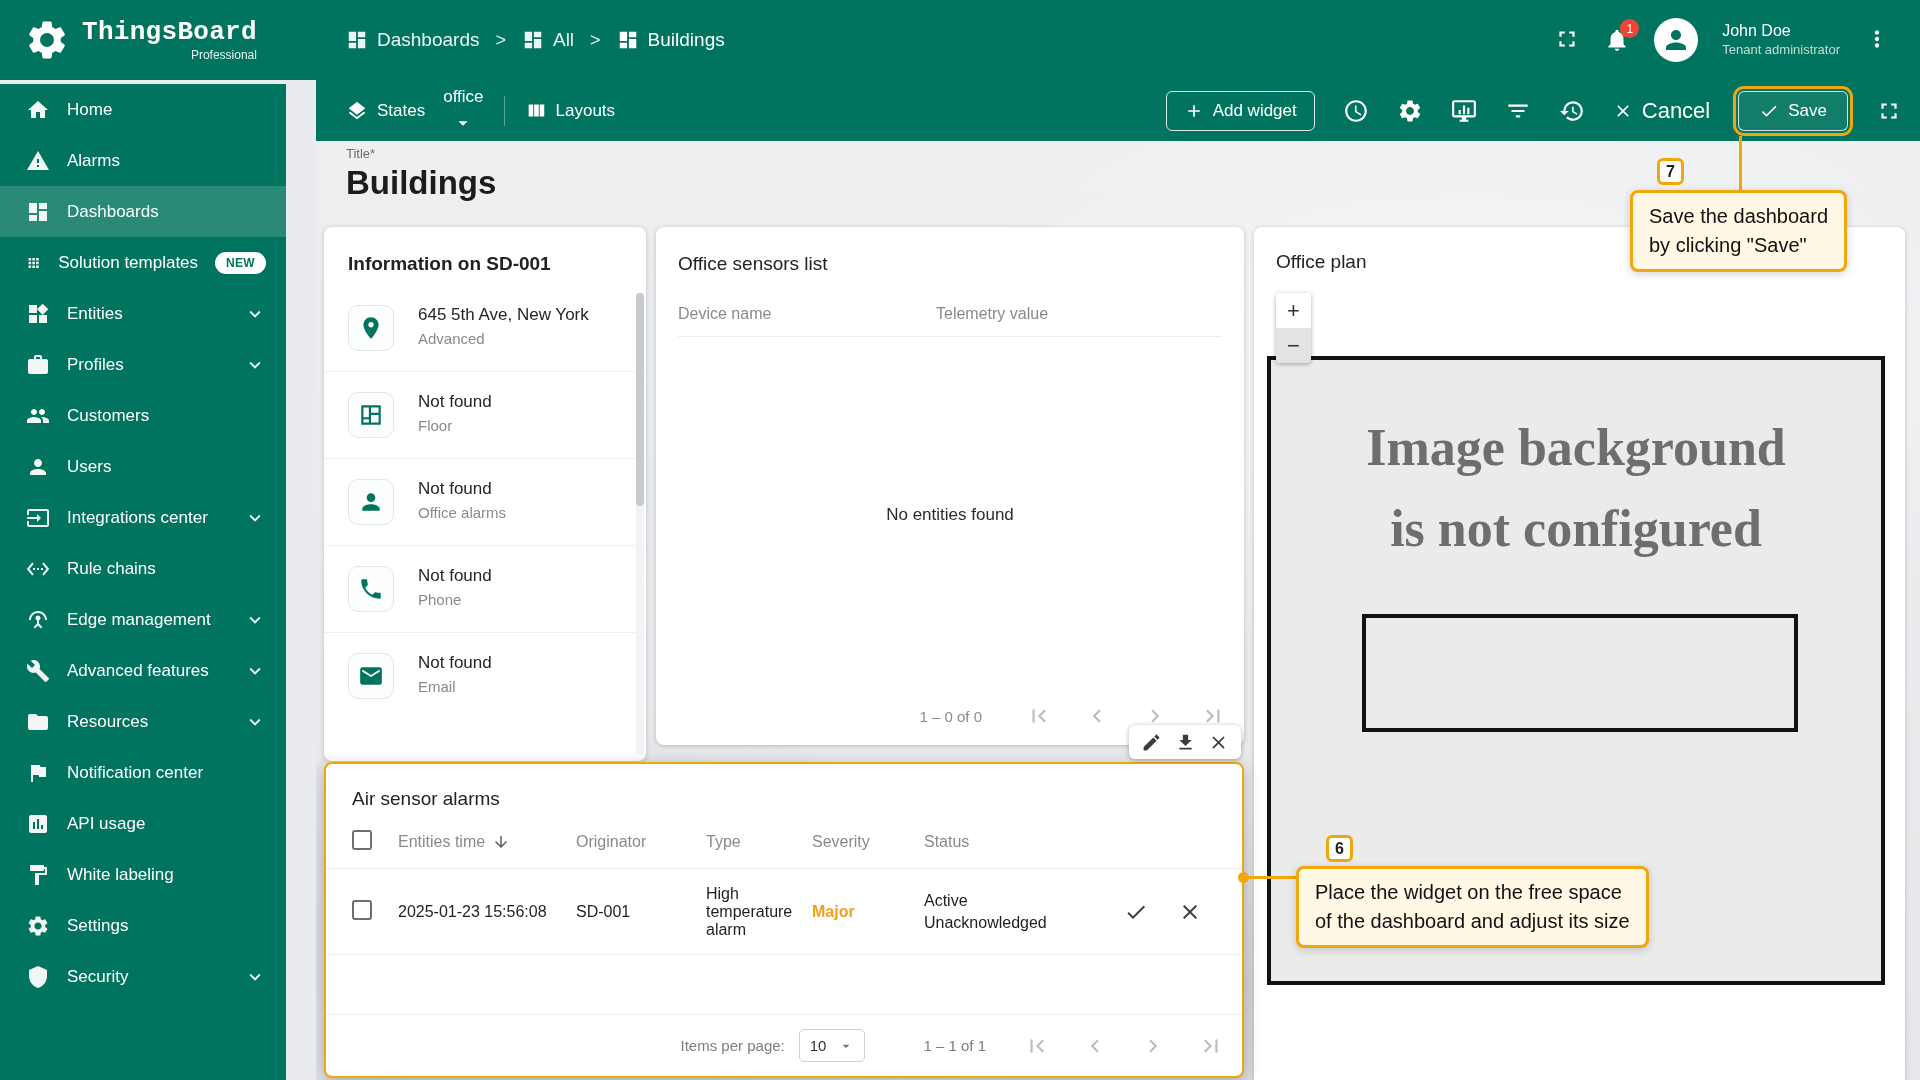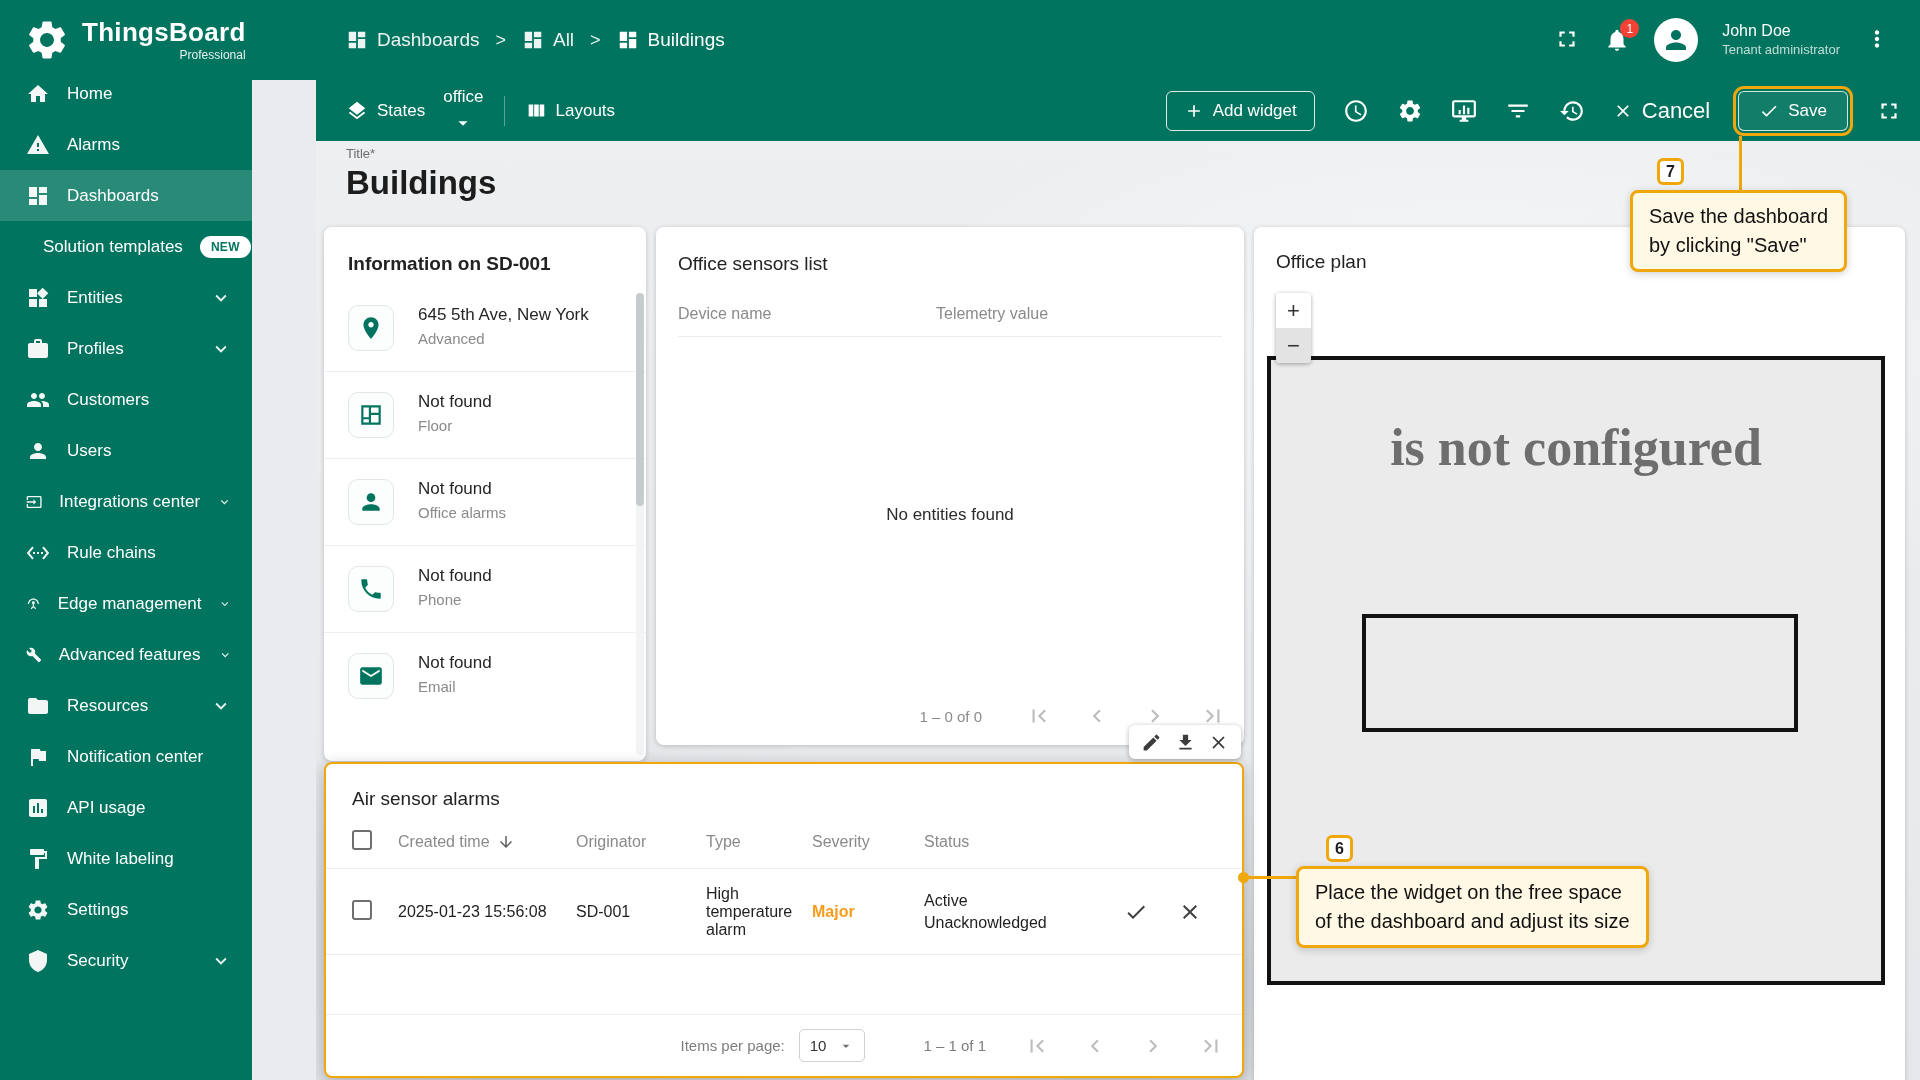--- a/index.html
+++ b/index.html
@@ -8,21 +8,21 @@
   .root { position: relative; width: 1920px; height: 1080px; background: var(--content-bg); overflow: hidden; }
 
   svg { display: block; width: 100%; height: 100%; }
   [data-icon] { display: inline-block; flex: none; }
 
   
   .topbar { position: absolute; top: 0; left: 0; right: 0; height: 80px; background: var(--primary);
     display: flex; align-items: center; padding: 0 30px 0 24px; z-index: 30; color: #fff; }
   .brand { display: flex; align-items: center; gap: 12px; width: 290px; cursor: pointer; }
   .logo-ic { width: 46px; height: 46px; color: #fff; }
-  .brand-name { font-size: 26px; font-weight: 600; letter-spacing: .3px; line-height: 1; }
+  .brand-name { font-size: 26px; font-weight: 600; letter-spacing: .3px; line-height: 1; font-family: Liberation Mono, monospace; }
   .brand-sub { font-size: 12px; color: rgba(255,255,255,.9); text-align: right; margin-top: 3px; }
   .breadcrumb { display: flex; align-items: center; gap: 16px; margin-left: 32px; font-size: 19px; }
   .crumb { display: flex; align-items: center; gap: 9px; cursor: pointer; }
   .crumb.dim { opacity: .92; }
   .bc-ic { width: 22px; height: 22px; }
   .bc-sep { font-size: 18px; opacity: .9; }
   .top-right { margin-left: auto; display: flex; align-items: center; gap: 24px; }
   .tbtn { background: none; border: none; color: #fff; cursor: pointer; }
   .fs-ic, .kebab-ic { width: 26px; height: 26px; color: #fff; }
   .bell-wrap { position: relative; width: 26px; height: 26px; cursor: pointer; }
@@ -50,21 +50,21 @@
   .btn-outline [data-icon] { width: 20px; height: 20px; }
   .icon-btn { width: 26px; height: 26px; color: #fff; background: none; border: none; cursor: pointer; padding: 0; }
   .btn-text { display: flex; align-items: center; gap: 9px; background: none; border: none; color: #fff; font-size: 22px; cursor: pointer; }
   .btn-text [data-icon] { width: 20px; height: 20px; }
   .btn-save { display: flex; align-items: center; gap: 9px; background: rgba(255,255,255,.07); border: 1px solid rgba(255,255,255,.8);
     border-radius: 6px; color: #fff; font-size: 17px; padding: 9px 20px; cursor: pointer;
     outline: 3px solid var(--gold); outline-offset: 2px; }
   .btn-save [data-icon] { width: 20px; height: 20px; }
 
   
-  .sidebar { position: absolute; top: 68px; left: 0; bottom: 0; width: 252px; background: var(--primary); z-index: 20; overflow: hidden; }
+  .sidebar { position: absolute; top: 84px; left: 0; bottom: 0; width: 286px; background: var(--primary); z-index: 20; overflow: hidden; }
   .sidebar ul { list-style: none; }
   .side-item { height: 51px; display: flex; align-items: center; gap: 17px; padding: 0 20px 0 26px; color: #fff; font-size: 17px; cursor: pointer; }
   .side-item.active { background: rgba(255,255,255,.16); }
   .side-ic { width: 24px; height: 24px; opacity: .95; }
   .side-label { flex: 1; white-space: nowrap; }
   .badge-new { background: #fff; color: var(--primary); font-size: 12px; font-weight: 700; padding: 4px 11px; border-radius: 11px; letter-spacing: .3px; }
   .chev { width: 22px; height: 22px; opacity: .9; }
 
   
   .content { position: absolute; top: 141px; left: 316px; right: 0; bottom: 0; overflow: hidden; }
@@ -605,20 +605,21 @@
     </section>
 
     <section class="widget plan-widget">
       <h3>Office plan</h3>
       <div class="zoom">
         <button class="zoom-in">+</button>
         <button class="zoom-out">−</button>
       </div>
       <div class="plan-rect">
         <div class="plan-msg">
+          <div>Image background</div>
           <div>is not configured</div>
         </div>
         <div class="plan-inner"></div>
       </div>
     </section>
 
     <div class="widget-actions">
       <span class="wa-ic" data-icon="edit">
           <svg viewBox="0 0 24 24" fill="currentColor" aria-hidden="true">
             <path d="M3 17.25V21h3.75L17.81 9.94l-3.75-3.75L3 17.25zM20.71 7.04c.39-.39.39-1.02 0-1.41l-2.34-2.34c-.39-.39-1.02-.39-1.41 0l-1.83 1.83 3.75 3.75 1.83-1.83z"></path>
@@ -634,21 +635,21 @@
             <path d="M19 6.41L17.59 5 12 10.59 6.41 5 5 6.41 10.59 12 5 17.59 6.41 19 12 13.41 17.59 19 19 17.59 13.41 12z"></path>
           </svg>
         </span>
     </div>
 
     <section class="widget alarms-widget">
       <h3>Air sensor alarms</h3>
       <div class="al-head">
         <span class="col-cb"><span class="checkbox"></span></span>
         <span class="col-created">
-          <span>Created time</span>
+          <span>Entities time</span>
           <span class="sort-ic" data-icon="arrow-down">
               <svg viewBox="0 0 24 24" fill="currentColor" aria-hidden="true">
                 <path d="M20 12l-1.41-1.41L13 16.17V4h-2v12.17l-5.58-5.59L4 12l8 8 8-8z"></path>
               </svg>
             </span>
         </span>
         <span class="col-orig">Originator</span>
         <span class="col-type">Type</span>
         <span class="col-sev">Severity</span>
         <span class="col-status">Status</span>

